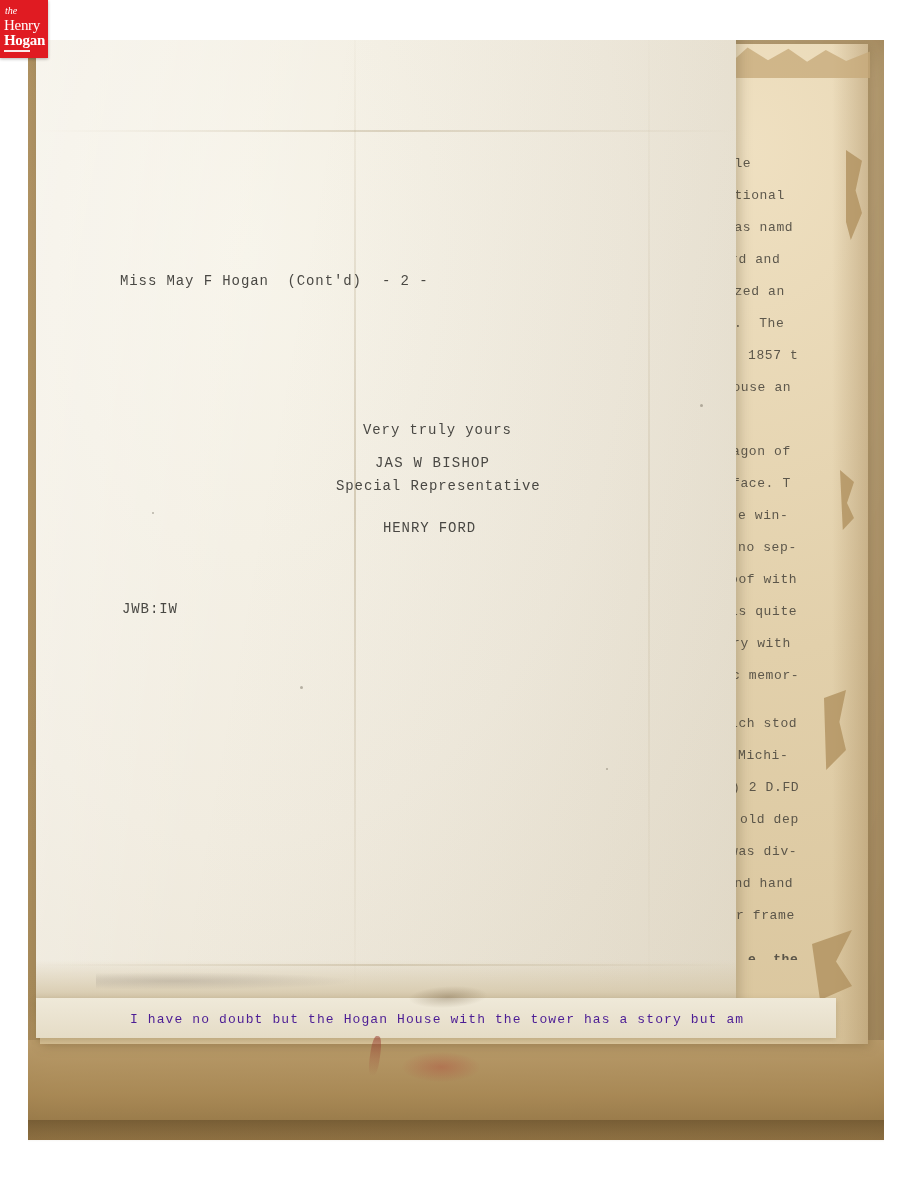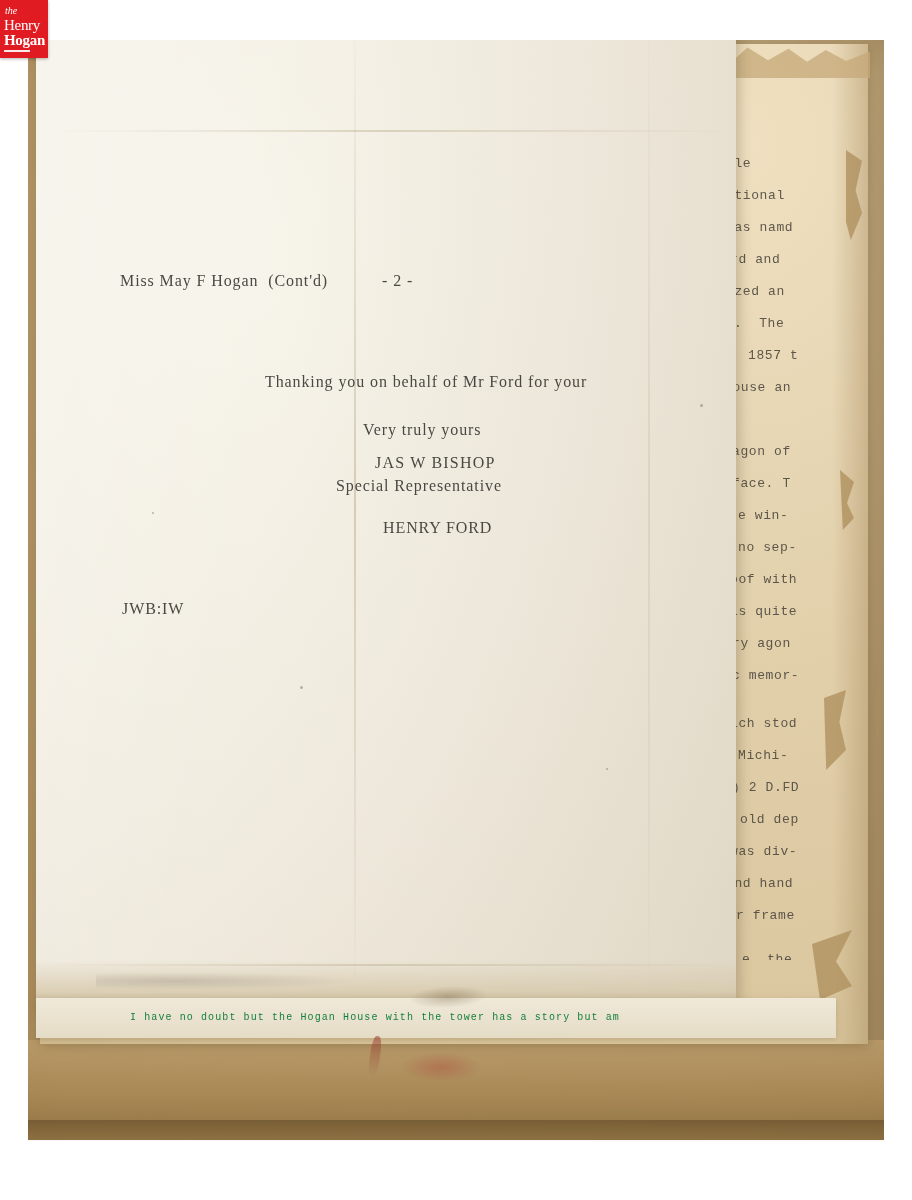--- a/index.html
+++ b/index.html
@@ -129,22 +129,22 @@
     top: 960px;
     width: 700px;
     height: 50px;
     background: linear-gradient(180deg, rgba(225,214,190,0.0) 0%, rgba(214,200,170,0.75) 60%, rgba(196,178,142,0.9) 100%);
   }
 
   
   .typed {
     position: absolute;
     color: #3b3a36;
-    font-family: Liberation Serif, serif;
-    font-size: 16px;
+    font-family: Liberation Mono, monospace;
+    font-size: 14px;
     letter-spacing: 0.9px;
     white-space: pre;
     line-height: 18px;
     opacity: .92;
   }
   .t-header   { left: 120px; top: 272px; }
   .t-pageno   { left: 382px; top: 272px; }
   .t-body1    { left: 265px; top: 373px; }
   .t-body2    { left: 122px; top: 391px; }
   .t-close    { left: 363px; top: 421px; }
@@ -184,23 +184,23 @@
     width: 800px;
     height: 40px;
     background: #ece5d3;
     background-image: linear-gradient(180deg, #efe9d9, #e5dcc6);
     box-shadow: 0 2px 6px rgba(110,88,50,.28);
   }
   .bottom-strip-text {
     position: absolute;
     left: 130px;
     top: 1012px;
-    color: #15803d;
+    color: #4c1d95;
     font-family: "Liberation Mono", "DejaVu Sans Mono", monospace;
-    font-size: 10px;
+    font-size: 13px;
     letter-spacing: 1.1px;
     white-space: pre;
   }
   .smudge {
     position: absolute;
     left: 408px;
     top: 986px;
     width: 80px;
     height: 22px;
     background: radial-gradient(ellipse at center, rgba(120,100,70,.38), rgba(120,100,70,0) 70%);
@@ -340,42 +340,41 @@
     <div class="under-line" style="top:224px;left:10px;">azed an</div>
     <div class="under-line" style="top:256px;left:18px;">.  The</div>
     <div class="under-line" style="top:288px;left:32px;">1857 t</div>
     <div class="under-line" style="top:320px;left:8px;">house an</div>
     <div class="under-line" style="top:384px;left:16px;">agon of</div>
     <div class="under-line" style="top:416px;left:16px;">face. T</div>
     <div class="under-line" style="top:448px;left:22px;">e win-</div>
     <div class="under-line" style="top:480px;left:22px;">no sep-</div>
     <div class="under-line" style="top:512px;left:14px;">oof with</div>
     <div class="under-line" style="top:544px;left:14px;">ls quite</div>
-    <div class="under-line" style="top:576px;left:16px;">ry agon</div>
+    <div class="under-line" style="top:576px;left:16px;">ry with</div>
     <div class="under-line" style="top:608px;left:16px;">c memor-</div>
     <div class="under-line" style="top:656px;left:14px;">ich stod</div>
     <div class="under-line" style="top:688px;left:22px;">Michi-</div>
     <div class="under-line" style="top:720px;left:16px;">) 2 D.FD</div>
     <div class="under-line" style="top:752px;left:24px;">old dep</div>
     <div class="under-line" style="top:784px;left:14px;">was div-</div>
     <div class="under-line" style="top:816px;left:10px;">ond hand</div>
     <div class="under-line" style="top:848px;left:20px;">r frame</div>
-    <div class="under-line" style="top:892px;left:26px;">e, the</div>
+    <div class="under-line" style="top:892px;left:32px;font-weight:bold;">e, the</div>
   </div>
 
   <div class="letter">
     <div class="crease c1"></div>
     <div class="crease c2"></div>
     <div class="crease-h h1"></div>
     <div class="crease-h h2"></div>
   </div>
 
   <div class="typed t-header">Miss May F Hogan  (Cont'd)</div>
   <div class="typed t-pageno">- 2 -</div>
-  <div class="typed t-body1">Thanking you on behalf of Mr Ford for your</div>
   <div class="typed t-close">Very truly yours</div>
   <div class="typed t-sign">JAS W BISHOP</div>
   <div class="typed t-title">Special Representative</div>
   <div class="typed t-company">HENRY FORD</div>
   <div class="typed t-initials">JWB:IW</div>
 
   <div class="speck" style="left:700px;top:404px;width:3px;height:3px;"></div>
   <div class="speck" style="left:300px;top:686px;width:3px;height:3px;"></div>
   <div class="speck" style="left:606px;top:768px;width:2px;height:2px;"></div>
   <div class="speck" style="left:152px;top:512px;width:2px;height:2px;"></div>

